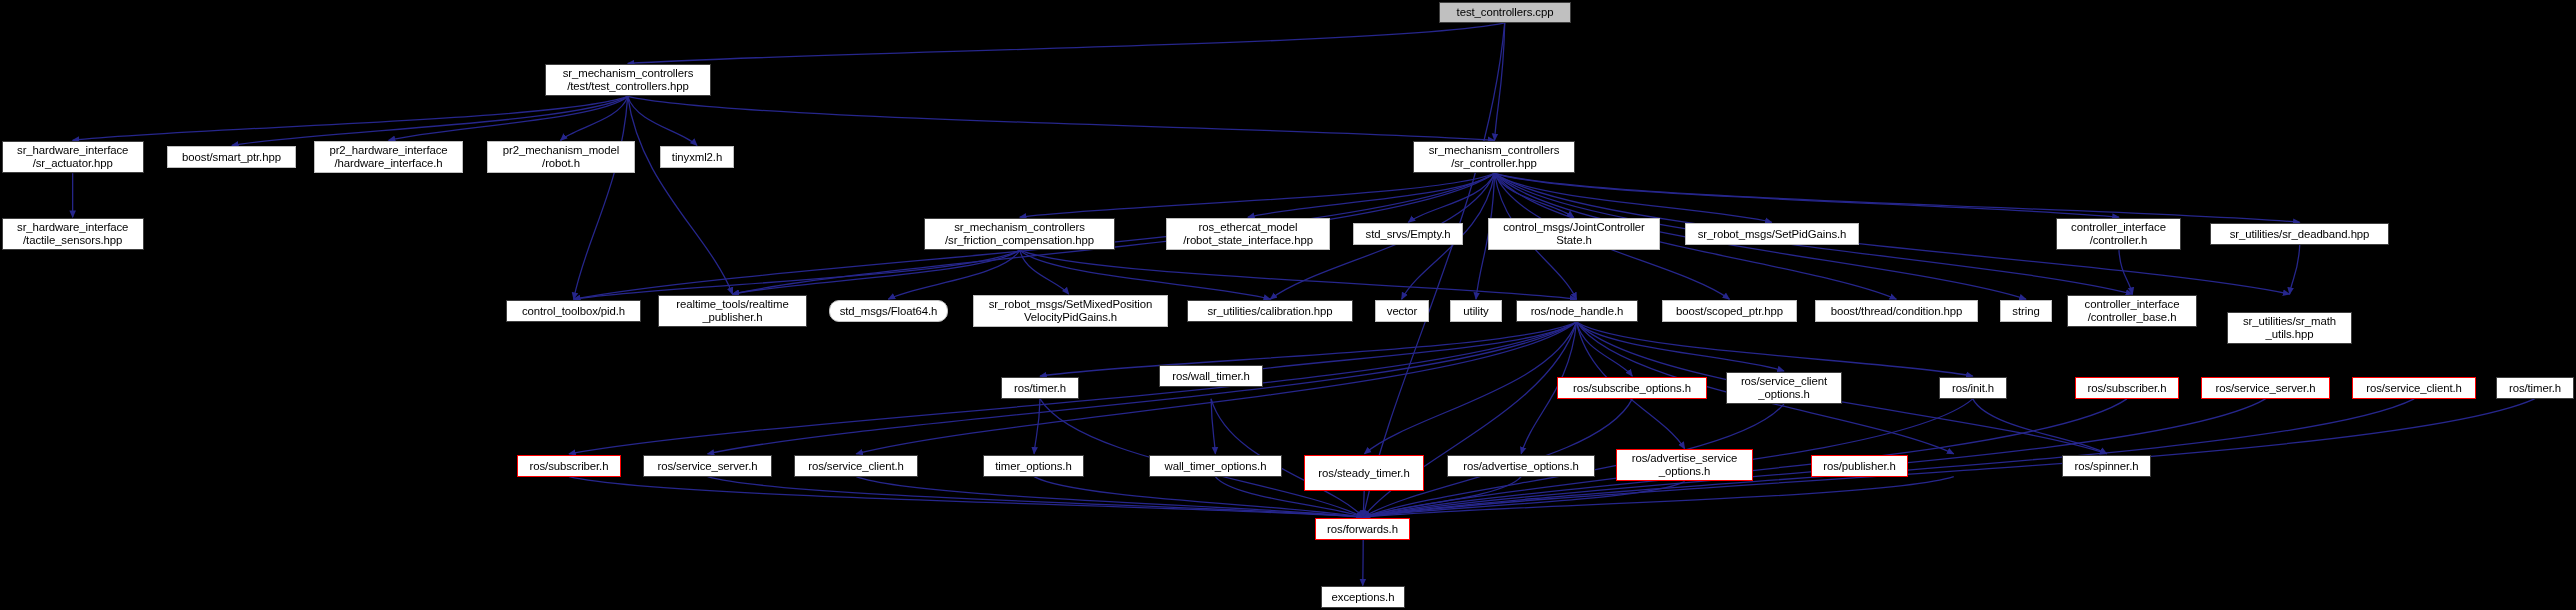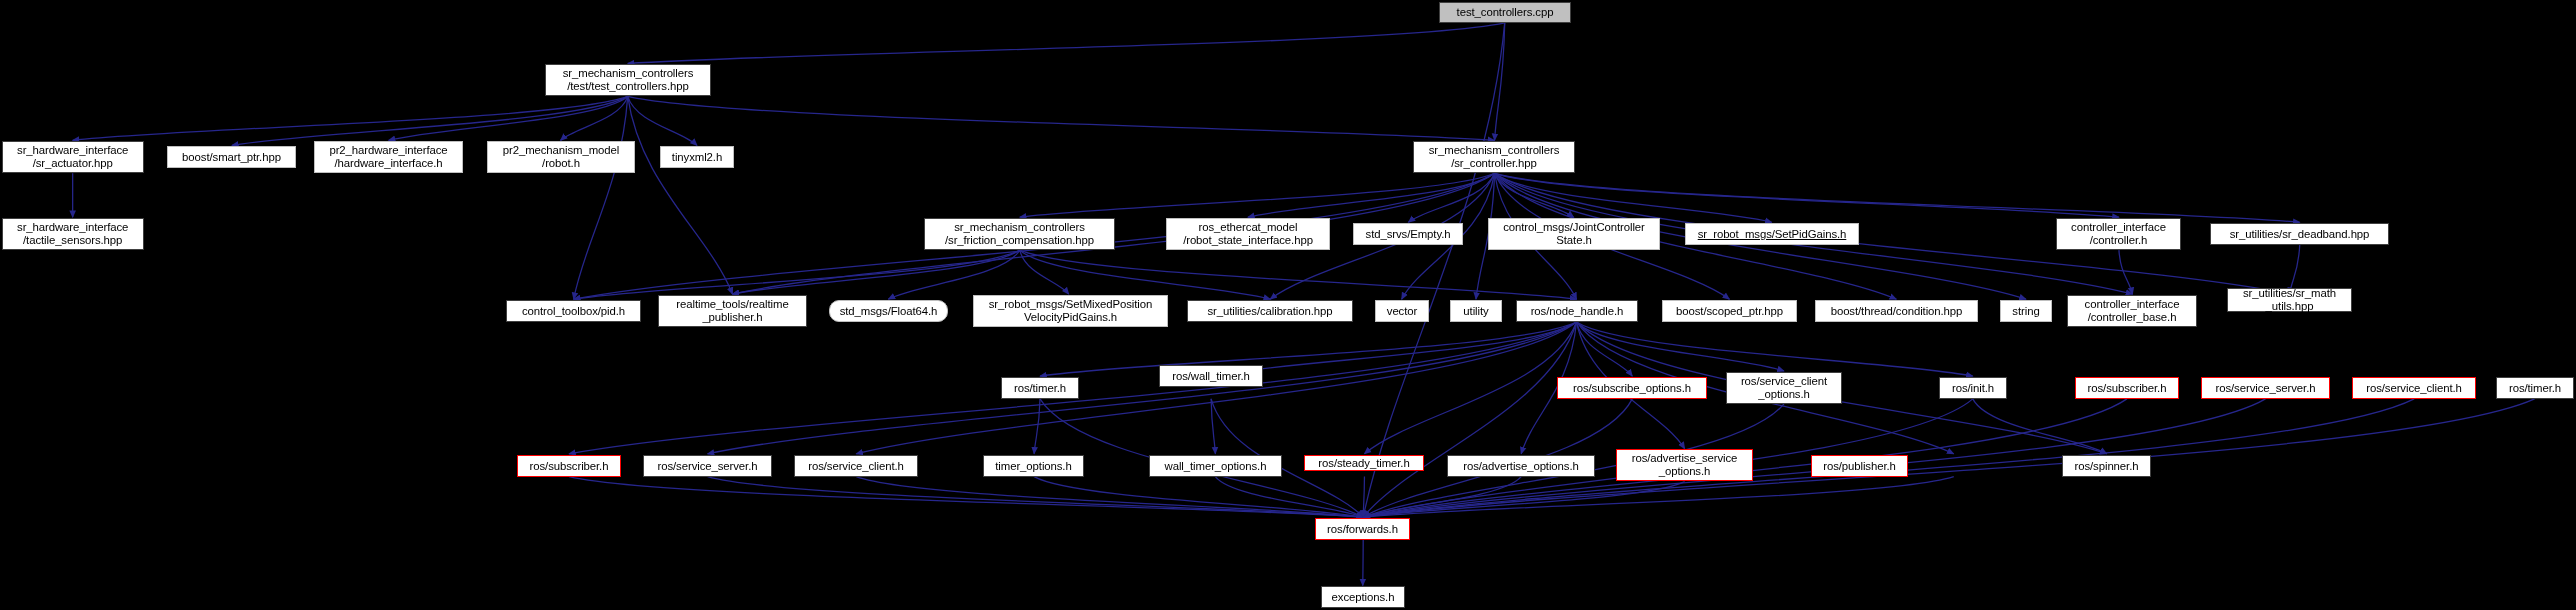--- a/index.html
+++ b/index.html
@@ -130,57 +130,57 @@
 /tactile_sensors.hpp</div>
       <div class="node n-bold" style="left: 1413px; top: 141px; width: 162px; height: 32px;">sr_mechanism_controllers
 /sr_controller.hpp</div>
       <div class="node n-bold" style="left: 924px; top: 218px; width: 191px; height: 32px;">sr_mechanism_controllers
 /sr_friction_compensation.hpp</div>
       <div class="node n-thin" style="left: 1166px; top: 218px; width: 164px; height: 32px;">ros_ethercat_model
 /robot_state_interface.hpp</div>
       <div class="node n-thin" style="left: 1353px; top: 223px; width: 110px; height: 22px;">std_srvs/Empty.h</div>
       <div class="node n-thin" style="left: 1488px; top: 218px; width: 172px; height: 32px;">control_msgs/JointController
 State.h</div>
-      <div class="node n-thin" style="left: 1685px; top: 223px; width: 174px; height: 22px; text-decoration: underline;">sr_robot_msgs/SetPidGains.h</div>
+      <div class="node n-thin" style="left: 1685px; top: 223px; width: 174px; height: 22px;">sr_robot_msgs/SetPidGains.h</div>
       <div class="node n-bold" style="left: 2056px; top: 218px; width: 125px; height: 32px;">controller_interface
 /controller.h</div>
       <div class="node n-bold" style="left: 2210px; top: 223px; width: 179px; height: 22px;">sr_utilities/sr_deadband.hpp</div>
       <div class="node n-bold" style="left: 506px; top: 300px; width: 135px; height: 22px;">control_toolbox/pid.h</div>
       <div class="node n-bold" style="left: 658px; top: 295px; width: 149px; height: 32px;">realtime_tools/realtime
 _publisher.h</div>
       <div class="node n-thin" style="left: 829px; top: 300px; width: 119px; height: 22px; border-radius: 10px;">std_msgs/Float64.h</div>
       <div class="node n-thin" style="left: 973px; top: 295px; width: 195px; height: 32px;">sr_robot_msgs/SetMixedPosition
 VelocityPidGains.h</div>
       <div class="node n-bold" style="left: 1187px; top: 300px; width: 166px; height: 22px;">sr_utilities/calibration.hpp</div>
       <div class="node n-thin" style="left: 1375px; top: 300px; width: 54px; height: 22px;">vector</div>
       <div class="node n-thin" style="left: 1450px; top: 300px; width: 52px; height: 22px;">utility</div>
       <div class="node n-bold" style="left: 1516px; top: 300px; width: 122px; height: 22px;">ros/node_handle.h</div>
       <div class="node n-thin" style="left: 1662px; top: 300px; width: 135px; height: 22px;">boost/scoped_ptr.hpp</div>
       <div class="node n-thin" style="left: 1815px; top: 300px; width: 163px; height: 22px;">boost/thread/condition.hpp</div>
       <div class="node n-thin" style="left: 2000px; top: 300px; width: 52px; height: 22px;">string</div>
       <div class="node n-bold" style="left: 2067px; top: 295px; width: 130px; height: 32px;">controller_interface
 /controller_base.h</div>
-      <div class="node n-bold" style="left: 2227px; top: 288px; width: 125px; height: 24px;">sr_utilities/sr_math
+      <div class="node n-bold" style="left: 2227px; top: 312px; width: 125px; height: 32px;">sr_utilities/sr_math
 _utils.hpp</div>
       <div class="node n-bold" style="left: 1001px; top: 377px; width: 78px; height: 22px;">ros/timer.h</div>
       <div class="node n-bold" style="left: 1159px; top: 365px; width: 104px; height: 22px;">ros/wall_timer.h</div>
       <div class="node n-red" style="left: 1557px; top: 377px; width: 150px; height: 22px;">ros/subscribe_options.h</div>
       <div class="node n-bold" style="left: 1726px; top: 372px; width: 116px; height: 32px;">ros/service_client
 _options.h</div>
       <div class="node n-bold" style="left: 1939px; top: 377px; width: 68px; height: 22px;">ros/init.h</div>
       <div class="node n-red" style="left: 2075px; top: 377px; width: 104px; height: 22px;">ros/subscriber.h</div>
       <div class="node n-red" style="left: 2201px; top: 377px; width: 129px; height: 22px;">ros/service_server.h</div>
       <div class="node n-red" style="left: 2352px; top: 377px; width: 124px; height: 22px;">ros/service_client.h</div>
       <div class="node n-bold" style="left: 2496px; top: 377px; width: 78px; height: 22px;">ros/timer.h</div>
       <div class="node n-red" style="left: 517px; top: 455px; width: 104px; height: 22px;">ros/subscriber.h</div>
       <div class="node n-bold" style="left: 643px; top: 455px; width: 129px; height: 22px;">ros/service_server.h</div>
       <div class="node n-bold" style="left: 794px; top: 455px; width: 124px; height: 22px;">ros/service_client.h</div>
       <div class="node n-bold" style="left: 983px; top: 455px; width: 101px; height: 22px;">timer_options.h</div>
       <div class="node n-bold" style="left: 1149px; top: 455px; width: 133px; height: 22px;">wall_timer_options.h</div>
-      <div class="node n-red" style="left: 1304px; top: 455px; width: 120px; height: 16px;">ros/steady_timer.h</div>
+      <div class="node n-red" style="left: 1304px; top: 455px; width: 120px; height: 36px;">ros/steady_timer.h</div>
       <div class="node n-bold" style="left: 1447px; top: 455px; width: 148px; height: 22px;">ros/advertise_options.h</div>
       <div class="node n-red" style="left: 1616px; top: 449px; width: 137px; height: 32px;">ros/advertise_service
 _options.h</div>
       <div class="node n-red" style="left: 1811px; top: 455px; width: 97px; height: 22px;">ros/publisher.h</div>
       <div class="node n-bold" style="left: 2062px; top: 455px; width: 89px; height: 22px;">ros/spinner.h</div>
       <div class="node n-red" style="left: 1315px; top: 518px; width: 95px; height: 22px;">ros/forwards.h</div>
       <div class="node n-bold" style="left: 1321px; top: 586px; width: 84px; height: 22px;">exceptions.h</div>
     </div>
 </div>
 

